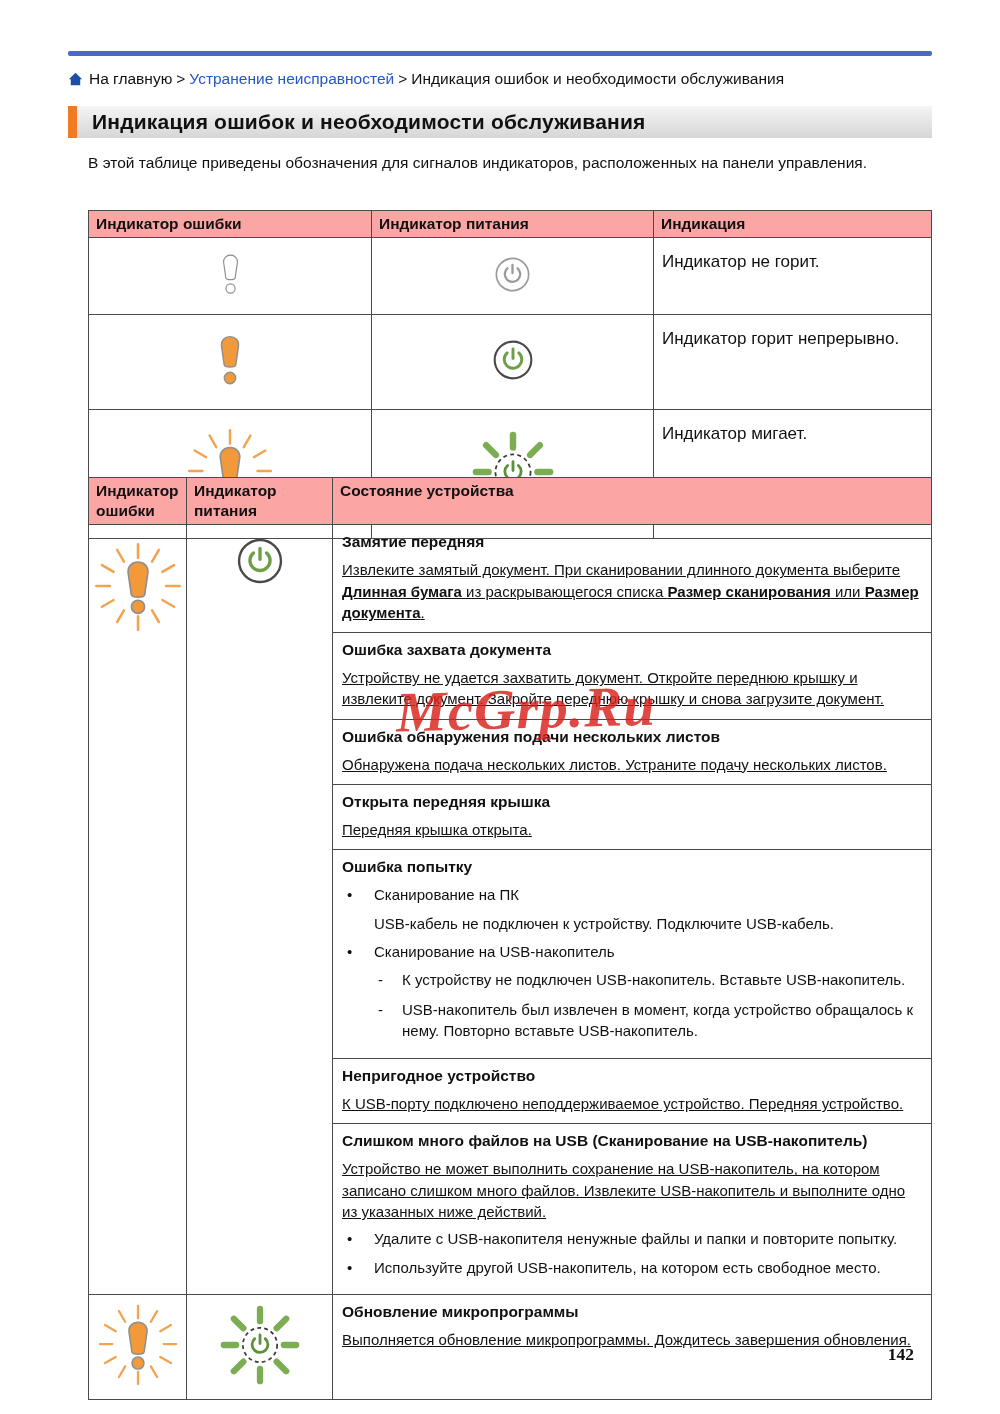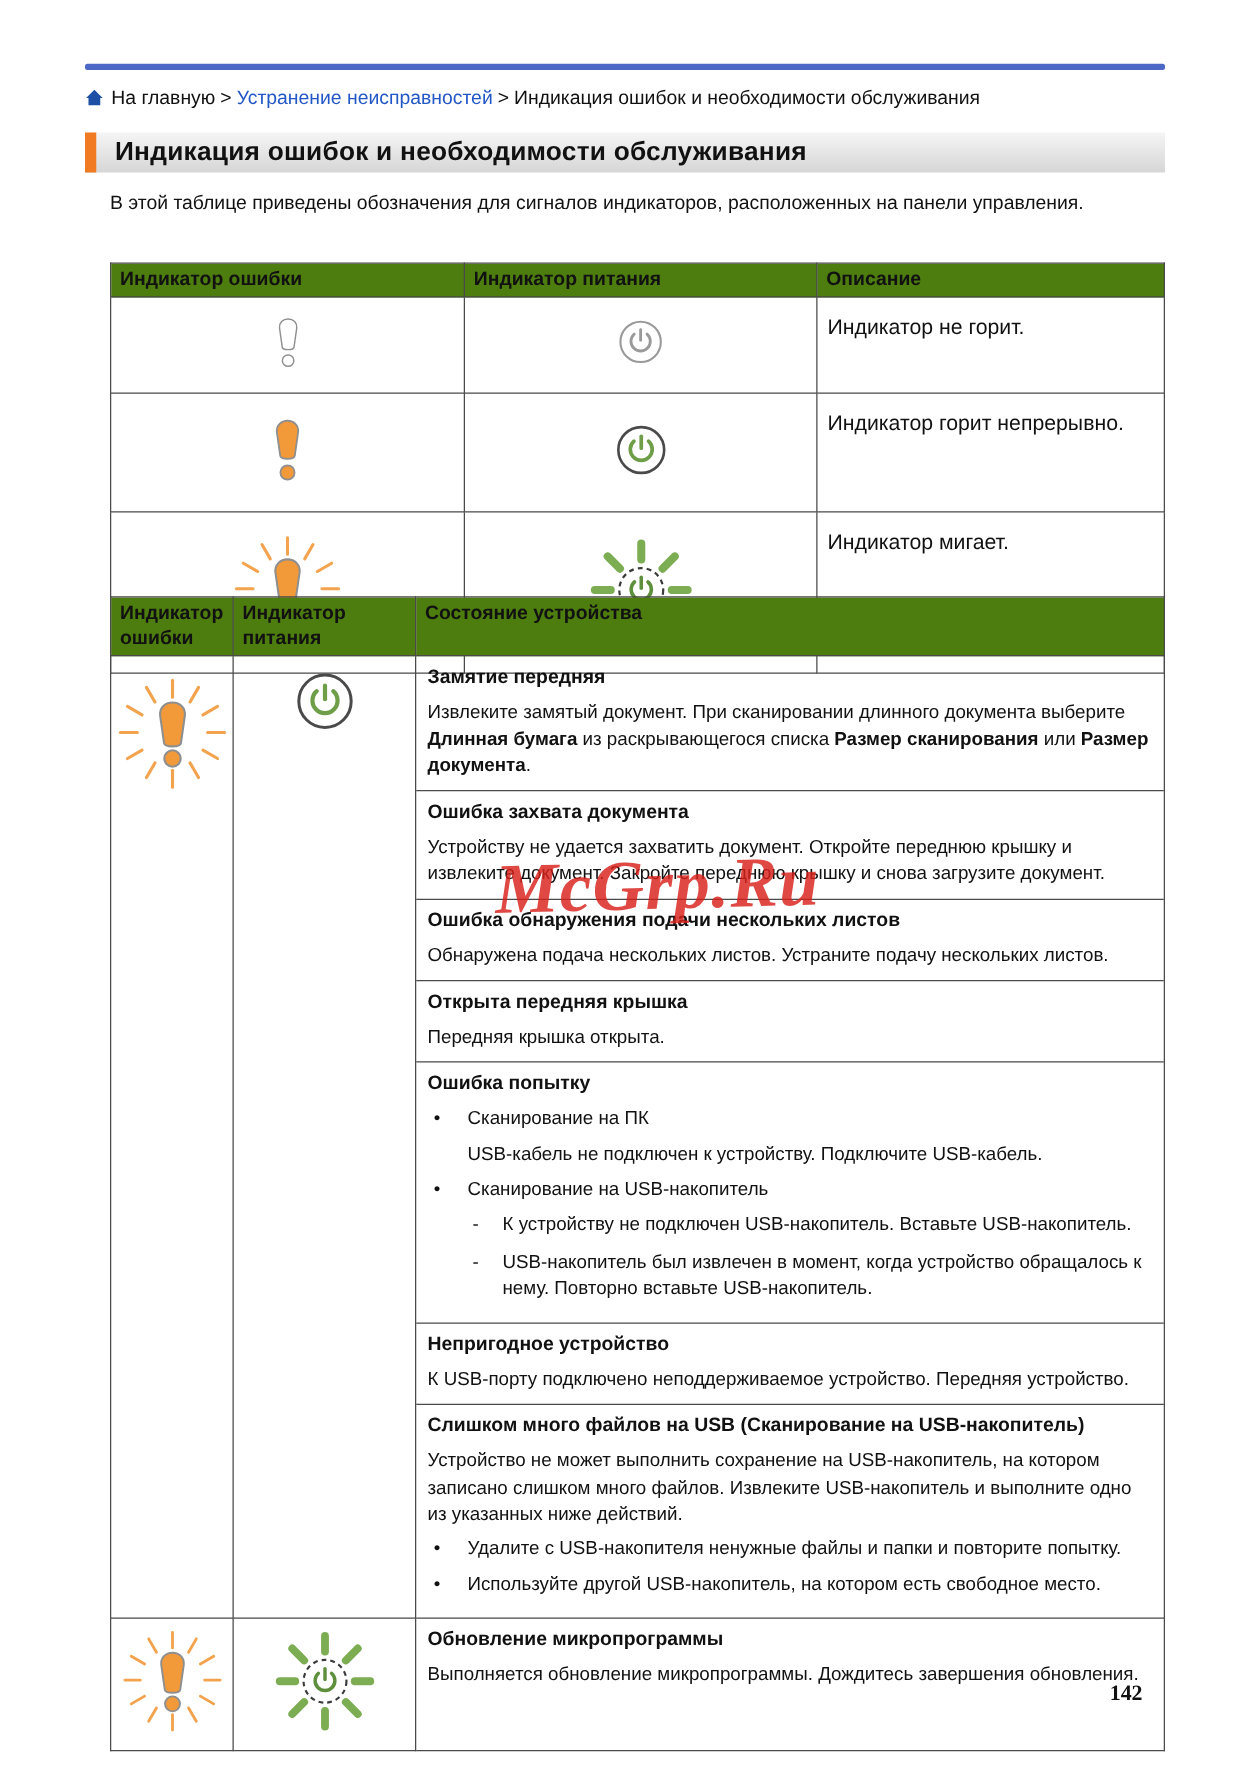--- a/index.html
+++ b/index.html
@@ -20,33 +20,33 @@
   .titlebar .accent { width:9px; height:32px; background:#f07b22; flex:none; }
   .titlebar .title-text { font-size:21px; font-weight:bold; margin-left:15px; letter-spacing:0.2px; }
 
   .intro { position:absolute; left:88px; top:151px; width:800px; font-size:15.5px; line-height:1.5; }
 
   
   table { border-collapse:collapse; table-layout:fixed; }
   .t1 { position:absolute; left:88px; top:210px; width:844px; }
   .t2 { position:absolute; left:88px; top:477px; width:844px; }
   th, td { border:1.5px solid #4a4a4a; }
-  th { background:#4d7c0f; font-size:15.5px; text-align:left; padding:3px 7px; font-weight:bold; vertical-align:top; line-height:1.3; }
+  th { background:#fca5a5; font-size:15.5px; text-align:left; padding:3px 7px; font-weight:bold; vertical-align:top; line-height:1.3; }
   .t1 col.c1 { width:283px; } .t1 col.c2 { width:282px; }
   .t2 col.c1 { width:98px; }  .t2 col.c2 { width:146px; }
   .icon-cell { text-align:center; vertical-align:middle; }
   .icon-top  { text-align:center; vertical-align:top; padding-top:12px; }
   .desc-cell { vertical-align:top; padding:12px 8px; font-size:17px; line-height:1.4; }
   .r1 td { height:52px; } .r2 td { height:70px; } .r3 td { height:104px; }
 
   .stack-cell { padding:0; vertical-align:top; }
   .section { border-top:1.4px solid #4a4a4a; padding:6px 9px 9px; font-size:15px; line-height:1.42; }
   .section.first { border-top:none; }
   .sec-title { font-weight:bold; margin:0 0 6px 0; font-size:15.5px; }
-  .sec-body { margin:0; }
+  .sec-body { margin:0;text-decoration:underline; }
   .blist { margin-top:6px; }
   .brow { display:flex; margin:0 0 7px 0; }
   .brow .mark { flex:none; width:27px; padding-left:5px; }
   .sub-ind { margin:0 0 7px 32px; }
   .drow { display:flex; margin:0 0 8px 30px; }
   .drow .mark { flex:none; width:24px; padding-left:6px; }
   .fw-cell { vertical-align:top; padding:6px 9px; font-size:15px; line-height:1.42; }
   .fw-icon { text-align:center; vertical-align:middle; padding:4px 0; }
 
   
@@ -132,21 +132,21 @@
   <table class="t1">
     <colgroup>
         <col class="c1">
         <col class="c2">
         <col>
       </colgroup>
     <tbody>
         <tr>
       <th>Индикатор ошибки</th>
       <th>Индикатор питания</th>
-      <th>Описание</th>
+      <th>Индикация</th>
     </tr>
     <tr class="r1">
       <td class="icon-cell"><svg width="29" height="42">
               <use href="#sym-excl-off"></use>
             </svg></td>
       <td class="icon-cell"><svg width="37" height="37">
               <use href="#sym-power-off"></use>
             </svg></td>
       <td class="desc-cell">Индикатор не горит.</td>
     </tr>

